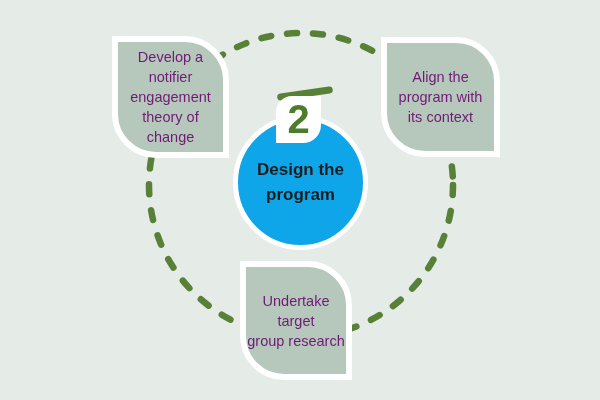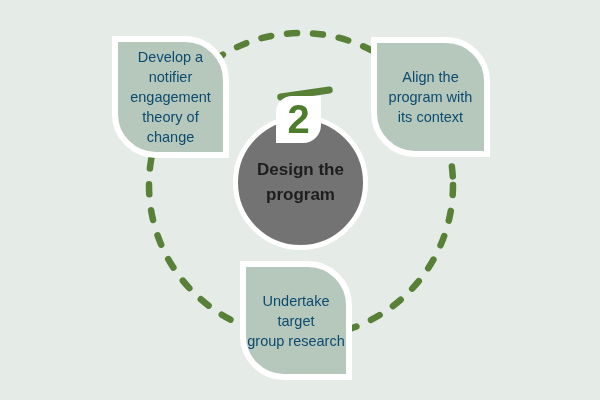--- a/index.html
+++ b/index.html
@@ -27,31 +27,31 @@
     border:6px solid #ffffff;
     border-radius:0 44px 0 44px;
     display:flex;align-items:center;justify-content:center;
     text-align:center;
     z-index:3;
   }
   .leaf .leaf-label{
     white-space:pre-line;
     font-size:14.5px;
     line-height:1.38;
-    color:#0c4a6e;
+    color:#701a75;
   }
   .node-develop{left:112px;top:36px;width:117px;height:122px;}
-  .node-align{left:371px;top:37px;width:119px;height:120px;}
+  .node-align{left:381px;top:37px;width:119px;height:120px;}
   .node-research{left:240px;top:261px;width:112px;height:119px;}
   .center-circle{
     position:absolute;
     left:233px;top:115px;
     width:135px;height:135px;
     box-sizing:border-box;
-    background:#737373;
+    background:#0ea5e9;
     border:5px solid #ffffff;
     border-radius:50%;
     display:flex;align-items:center;justify-content:center;
     text-align:center;
     z-index:4;
   }
   .center-circle .center-label{
     white-space:pre-line;
     font-weight:bold;
     font-size:17px;

